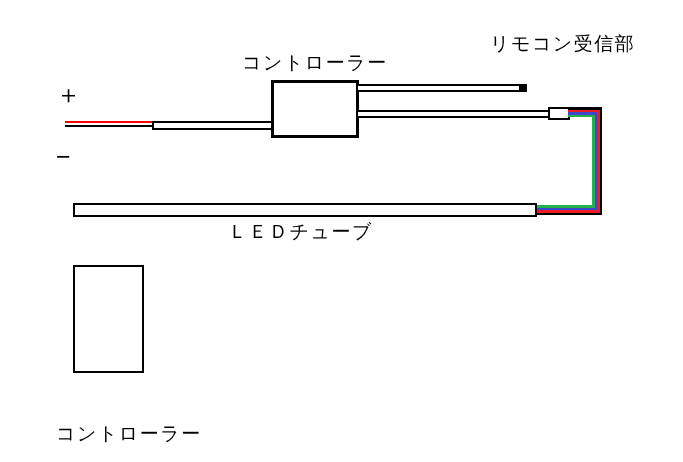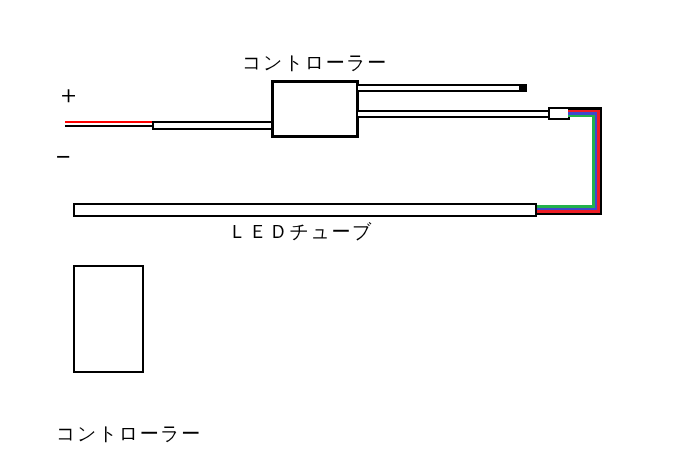--- a/index.html
+++ b/index.html
@@ -30,20 +30,21 @@
   <div class="abs outline" style="left:152px;top:121px;width:121px;height:9px;"></div>
 
   <div class="abs label lbl-lg" style="left:242px;top:52px;">コントローラー</div>
   <div class="abs thick-outline" style="left:271px;top:80px;width:88px;height:58px;"></div>
 
   <div class="abs outline" style="left:356px;top:84px;width:171px;height:8px;"></div>
   <div class="abs fill" style="left: 519px; top: 84px; width: 8px; height: 8px; background-color: rgb(0, 0, 0);"></div>
 
   <div class="abs outline" style="left:356px;top:110px;width:194px;height:8px;"></div>
   <div class="abs outline" style="left:548px;top:107px;width:22px;height:13px;"></div>
+  <div class="abs label lbl-lg" style="left:490px;top:33px;">リモコン受信部</div>
 
   <div class="abs" style="left: 568px; top: 107px; width: 34px; height: 2.5px; background-color: rgb(0, 0, 0);"></div>
   <div class="abs" style="left: 599.5px; top: 107px; width: 2.5px; height: 108px; background-color: rgb(0, 0, 0);"></div>
   <div class="abs" style="left: 537px; top: 212.5px; width: 65px; height: 2.5px; background-color: rgb(0, 0, 0);"></div>
 
   <div class="abs" style="left: 568px; top: 109.5px; width: 31.5px; height: 2.5px; background-color: rgb(237, 28, 36);"></div>
   <div class="abs" style="left: 597px; top: 109.5px; width: 2.5px; height: 103px; background-color: rgb(237, 28, 36);"></div>
   <div class="abs" style="left: 537px; top: 210px; width: 62.5px; height: 2.5px; background-color: rgb(237, 28, 36);"></div>
 
   <div class="abs" style="left: 568px; top: 112px; width: 29px; height: 2.5px; background-color: rgb(63, 72, 204);"></div>

